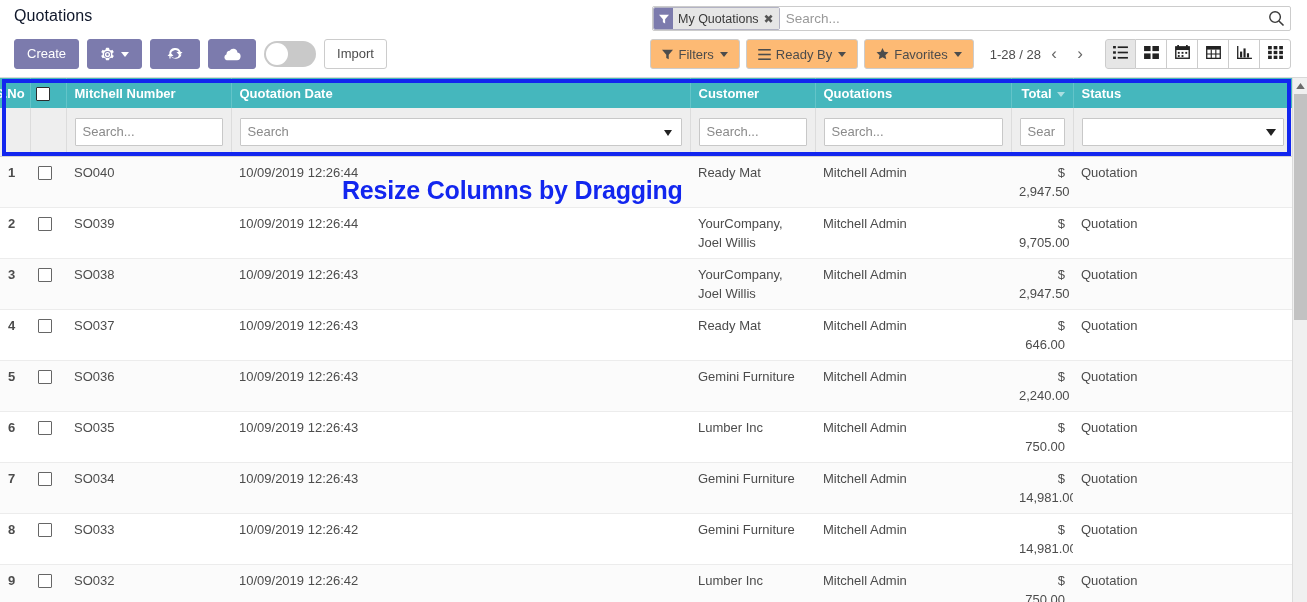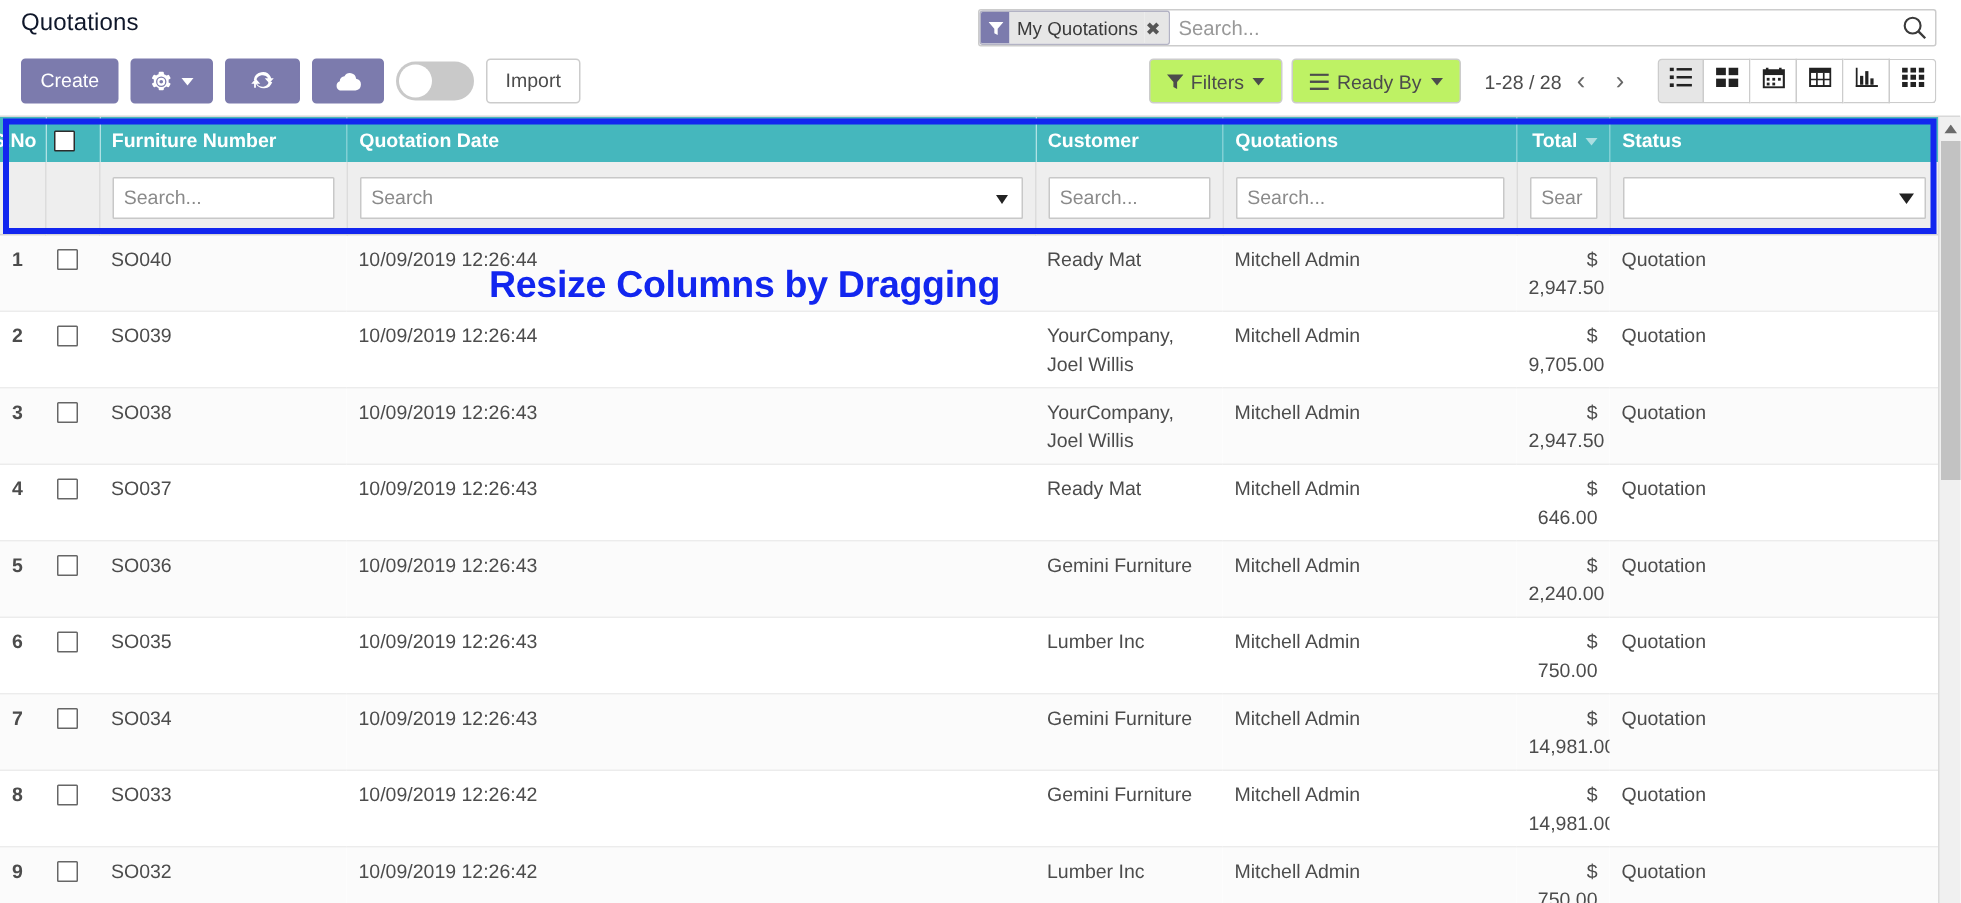--- a/index.html
+++ b/index.html
@@ -156,21 +156,21 @@
     position: absolute;
     right: 16px; top: 39px;
     display: flex;
     align-items: center;
     height: 30px;
   }
   .fdrop {
     height: 30px;
     padding: 0 11px;
     border: 1px solid #ccc;
-    background: #bef264;
+    background: #fdba74;
     font-size: 13px;
     color: #4c4c4c;
     display: inline-flex;
     align-items: center;
     cursor: pointer;
     white-space: nowrap;
     border-radius: 3px;
     margin-right: 6px;
   }
   .fdrop .gi { margin-right: 5px; display:flex; align-items:center; }
@@ -355,21 +355,21 @@
     position: absolute;
     left: 2px; top: 79px;
     width: 1289px;
     height: 77px;
     border: 4px solid #1226ef;
     pointer-events: none;
     z-index: 40;
   }
   #annotation-text {
     position: absolute;
-    left: 326px; top: 176px;
+    left: 342px; top: 176px;
     font-size: 25px;
     font-weight: bold;
     color: #1226ef;
     white-space: nowrap;
     letter-spacing: -.2px;
     z-index: 45;
     pointer-events: none;
   }
 </style>
 </head>
@@ -451,20 +451,29 @@
         <svg width="13" height="11" viewBox="0 0 16 14">
             <rect y="0" width="16" height="2" fill="#4c4c4c"></rect>
             <rect y="6" width="16" height="2" fill="#4c4c4c"></rect>
             <rect y="12" width="16" height="2" fill="#4c4c4c"></rect>
           </svg>
       </span>
       <span>Ready By</span>
       <span class="caret-down"></span>
     </div>
 
+    <div class="fdrop">
+      <span class="gi">
+        <svg width="13" height="12" viewBox="0 0 16 15">
+            <path fill="#4c4c4c" d="M8 0l2.2 4.8 5.3.6-3.9 3.6 1.1 5.2L8 11.6 3.3 14.2l1.1-5.2L.5 5.4l5.3-.6z"></path>
+          </svg>
+      </span>
+      <span>Favorites</span>
+      <span class="caret-down"></span>
+    </div>
 
     <div id="pager">
       <span>1-28 / 28</span>
       <span class="pager-arrow">‹</span>
       <span class="pager-arrow">›</span>
     </div>
 
     <div id="view-switcher">
       <div class="vbtn active">
         <span>
@@ -555,21 +564,21 @@
       <col style="width:196px">
       <col style="width:62px">
       <col style="width:219px">
     </colgroup>
     <thead>
       <tr>
         <th class="hd" style="padding-left:0;text-indent:-5px;">S.No</th>
         <th class="hd" style="padding:0 0 0 5px;">
           <span class="hd-cbx"></span>
         </th>
-        <th class="hd">Furniture Number</th>
+        <th class="hd">Mitchell Number</th>
         <th class="hd">Quotation Date</th>
         <th class="hd">Customer</th>
         <th class="hd">Quotations</th>
         <th class="hd num">
           <span>Total</span><span class="sort-caret"></span>
         </th>
         <th class="hd">Status</th>
       </tr>
       <tr class="filterrow">
         <td></td>

